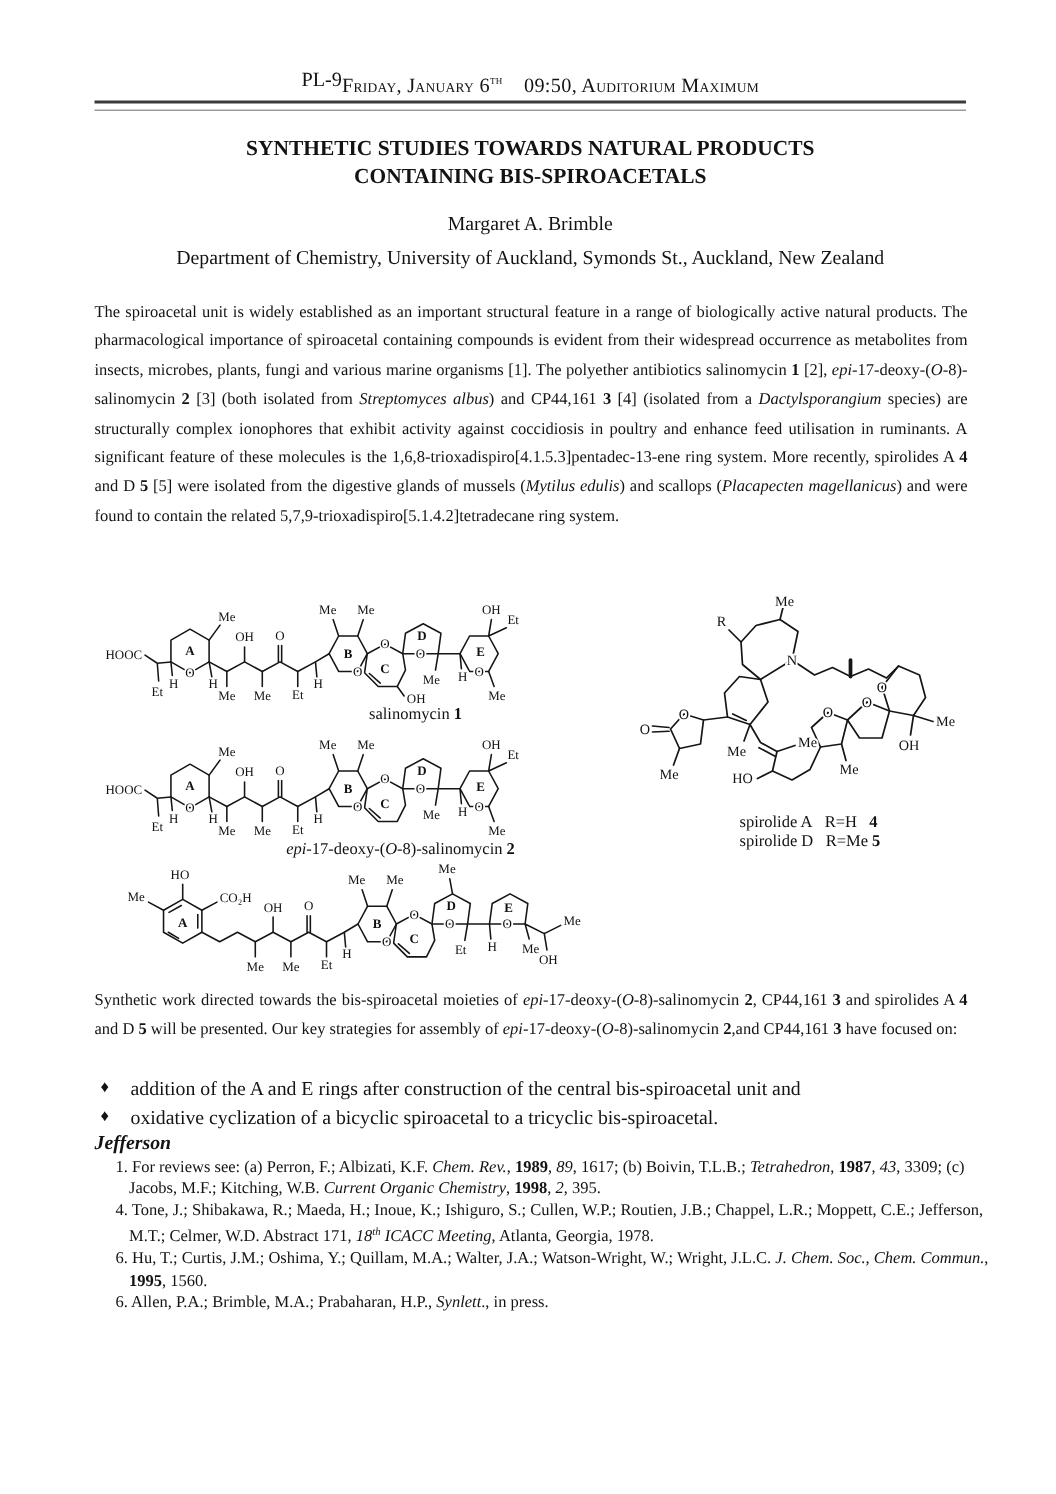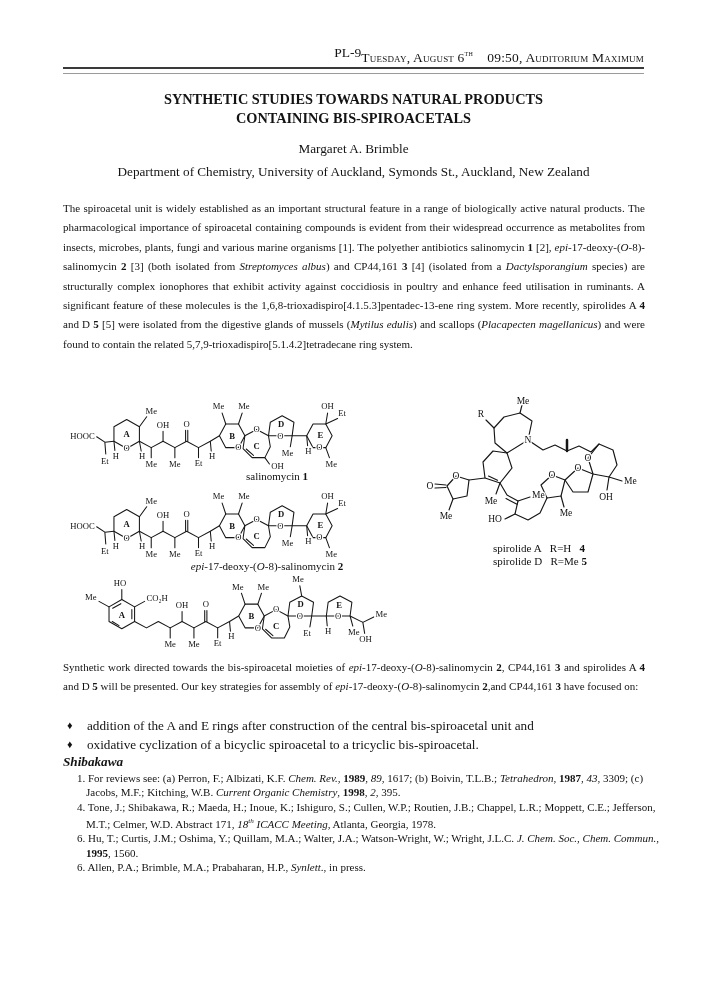--- a/index.html
+++ b/index.html
@@ -1,20 +1,20 @@
 <!DOCTYPE html>
 <html><head>
 <meta charset="utf-8">
 <style>
   html,body{margin:0;padding:0;background:#fff;}
   .page{position:relative;width:704px;height:996px;background:#fff;overflow:hidden;
         font-family:"Liberation Serif",serif;color:#131313;}
   .abs{position:absolute;}
   
-  .hdr{left:63px;top:45px;width:581px;display:flex;justify-content:flex-end;
+  .hdr{left:63px;top:45px;width:581px;display:flex;justify-content:center;
        font-size:13.5px;line-height:16px;}
   .hdr .sc{font-variant:small-caps;letter-spacing:.2px;}
   .rule{left:63px;top:67px;width:581px;height:4px;border-top:2px solid #3a3a3a;border-bottom:1px solid #9a9a9a;}
   
   .ttl{left:63px;top:90px;width:581px;text-align:center;font-weight:bold;font-size:14.3px;line-height:19px;}
   .auth{left:63px;top:141px;width:581px;text-align:center;font-size:13.2px;}
   .affil{left:63px;top:164px;width:581px;text-align:center;font-size:13.2px;}
   
   .para{left:63px;width:582px;font-size:11px;line-height:19.4px;text-align:justify;}
   .p1{top:199px;}
@@ -40,21 +40,21 @@
   .cap{position:absolute;font-size:11px;color:#111;}
   .capc{text-align:center;width:260px;}
 </style>
 </head>
 <body>
 
 <div class="page">
 
   <div class="abs hdr">
     <span>PL-9</span>
-    <span class="sc"><span>Tuesday, August 6</span><span class="sup">th</span><span>&nbsp;&nbsp;&nbsp; 09:50, Auditorium Maximum</span></span>
+    <span class="sc"><span>Friday, January 6</span><span class="sup">th</span><span>&nbsp;&nbsp;&nbsp; 09:50, Auditorium Maximum</span></span>
   </div>
   <div class="abs rule"></div>
 
   <div class="abs ttl">
     <div>SYNTHETIC STUDIES TOWARDS NATURAL PRODUCTS</div>
     <div>CONTAINING BIS-SPIROACETALS</div>
   </div>
   <div class="abs auth">Margaret A. Brimble</div>
   <div class="abs affil">Department of Chemistry, University of Auckland, Symonds St., Auckland, New Zealand</div>
 
@@ -242,21 +242,21 @@
     <div class="brow">
       <span class="bglyph">♦</span>
       <span>addition of the A and E rings after construction of the central bis-spiroacetal unit and</span>
     </div>
     <div class="brow">
       <span class="bglyph">♦</span>
       <span>oxidative cyclization of a bicyclic spiroacetal to a tricyclic bis-spiroacetal.</span>
     </div>
   </div>
 
-  <div class="abs refhead">Shibakawa</div>
+  <div class="abs refhead">Jefferson</div>
 
   <div class="abs refs">
     <div class="ref"><span>1. For reviews see: (a) Perron, F.; Albizati, K.F. </span><span class="i">Chem. Rev.</span><span>, </span><span class="b">1989</span><span>, </span><span class="i">89</span><span>, 1617; (b) Boivin, T.L.B.; </span><span class="i">Tetrahedron</span><span>, </span><span class="b">1987</span><span>, </span><span class="i">43</span><span>, 3309; (c) Jacobs, M.F.; Kitching, W.B. </span><span class="i">Current Organic Chemistry</span><span>, </span><span class="b">1998</span><span>, </span><span class="i">2</span><span>, 395.</span></div>
     <div class="ref"><span>4. Tone, J.; Shibakawa, R.; Maeda, H.; Inoue, K.; Ishiguro, S.; Cullen, W.P.; Routien, J.B.; Chappel, L.R.; Moppett, C.E.; Jefferson, M.T.; Celmer, W.D. Abstract 171, </span><span class="i">18</span><span class="isup">th</span><span class="i"> ICACC Meeting</span><span>, Atlanta, Georgia, 1978.</span></div>
     <div class="ref"><span>6. Hu, T.; Curtis, J.M.; Oshima, Y.; Quillam, M.A.; Walter, J.A.; Watson-Wright, W.; Wright, J.L.C. </span><span class="i">J. Chem. Soc., Chem. Commun.</span><span>, </span><span class="b">1995</span><span>, 1560.</span></div>
     <div class="ref"><span>6. Allen, P.A.; Brimble, M.A.; Prabaharan, H.P., </span><span class="i">Synlett</span><span>., in press.</span></div>
   </div>
 
 </div>
 

